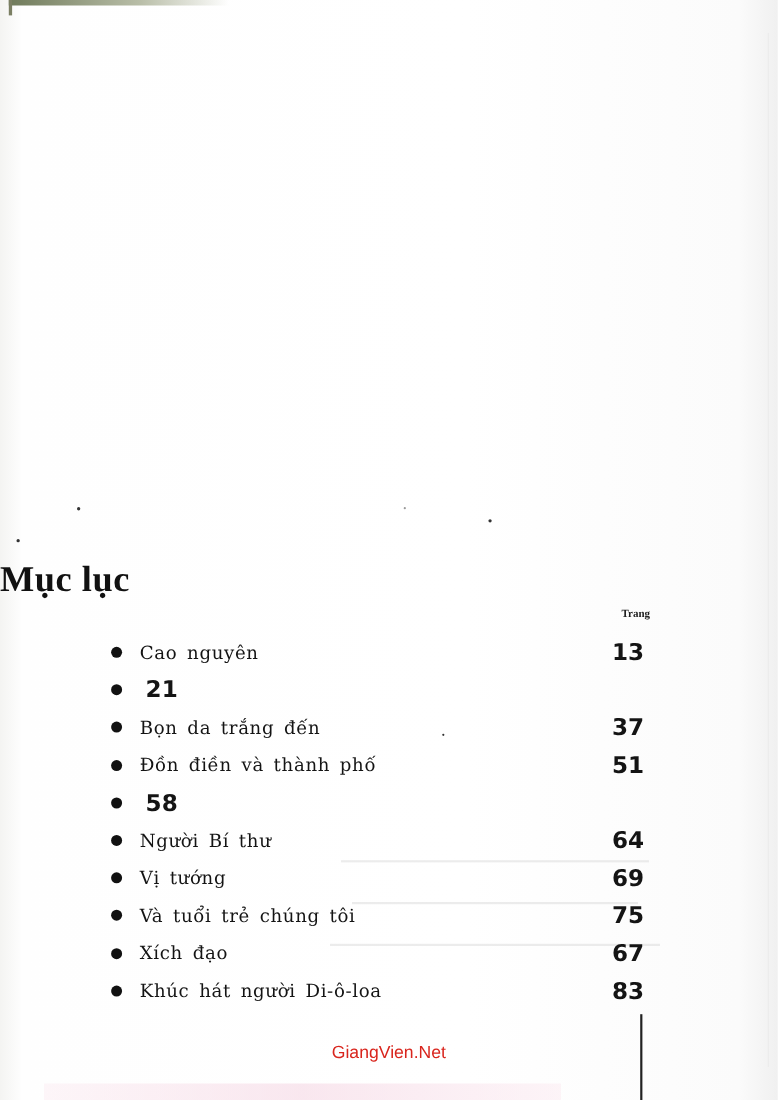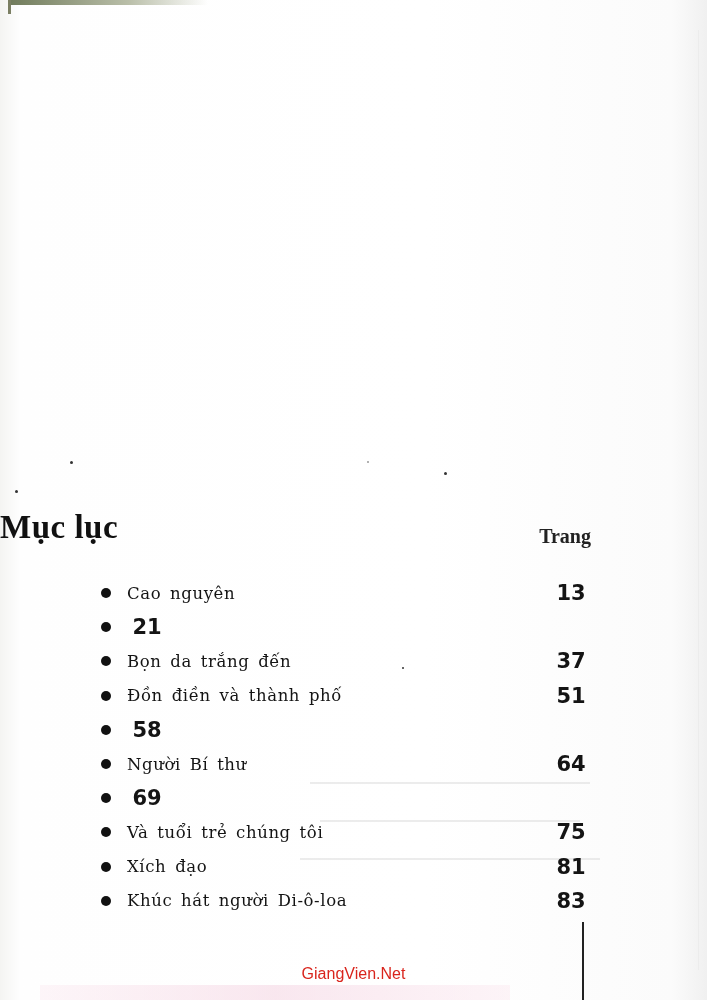--- a/index.html
+++ b/index.html
@@ -57,24 +57,24 @@
       width: 100%;
       top: 487px;
       font-family: "Liberation Serif", "DejaVu Serif", serif;
       font-size: 33px;
       letter-spacing: 0.5px;
       color: #111;
     }
     .col-header {
       position: absolute;
       right: 116px;
-      top: 525px;
+      top: 553px;
       font-family: "Liberation Serif", serif;
       font-weight: bold;
-      font-size: 20px;
+      font-size: 10px;
       color: #222;
     }
     .toc {
       position: absolute;
       left: 101px;
       top: 576px;
       width: 490px;
       margin: 0;
       padding: 0;
       list-style: none;
@@ -119,21 +119,20 @@
     }
     .watermark {
       position: absolute;
       left: 0;
       width: 707px;
       top: 949px;
       text-align: center;
       font-family: "Liberation Sans", sans-serif;
       font-size: 16px;
       color: #d9251d;
-      margin-top: 16px;
     }
     .bottom-tint {
       position: absolute;
       left: 40px;
       top: 985px;
       width: 470px;
       height: 15px;
       background: linear-gradient(to right, rgba(250,225,235,0.3), rgba(245,215,228,0.6), rgba(250,225,235,0.35));
     }
     .ghost {
@@ -188,31 +187,32 @@
       <span class="bullet"></span>
       <span class="toc-page">58</span>
     </li>
     <li class="toc-item">
       <span class="bullet"></span>
       <span class="toc-title">Người Bí thư</span>
       <span class="toc-page">64</span>
     </li>
     <li class="toc-item">
       <span class="bullet"></span>
+      <span class="toc-title">Vị tướng</span>
       <span class="toc-page">69</span>
     </li>
     <li class="toc-item">
       <span class="bullet"></span>
       <span class="toc-title">Và tuổi trẻ chúng tôi</span>
       <span class="toc-page">75</span>
     </li>
     <li class="toc-item">
       <span class="bullet"></span>
       <span class="toc-title">Xích đạo</span>
-      <span class="toc-page">81</span>
+      <span class="toc-page">67</span>
     </li>
     <li class="toc-item">
       <span class="bullet"></span>
       <span class="toc-title">Khúc hát người Di-ô-loa</span>
       <span class="toc-page">83</span>
     </li>
   </ul>
 
   <div class="vrule"></div>
 

